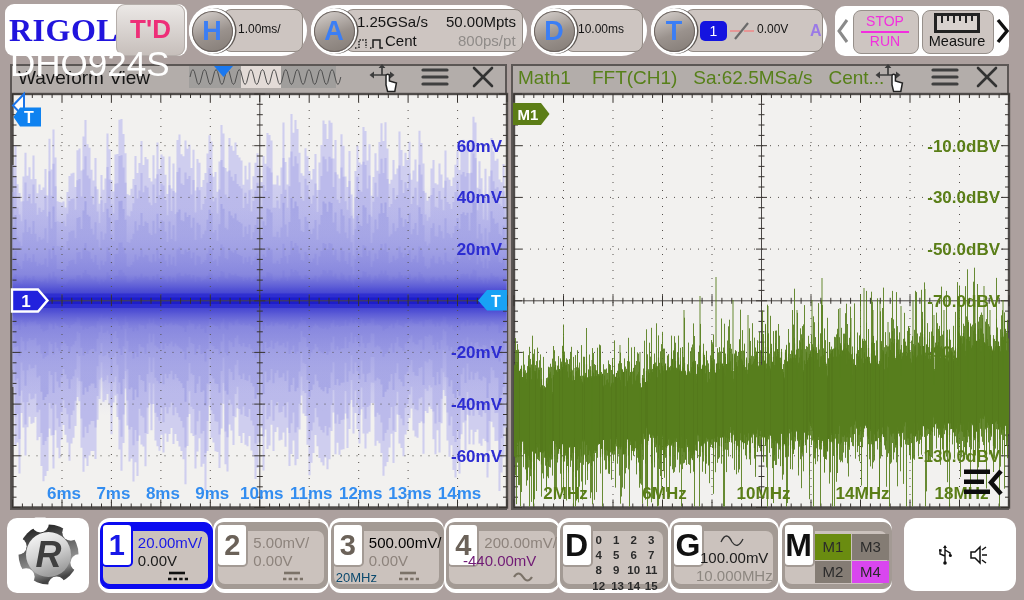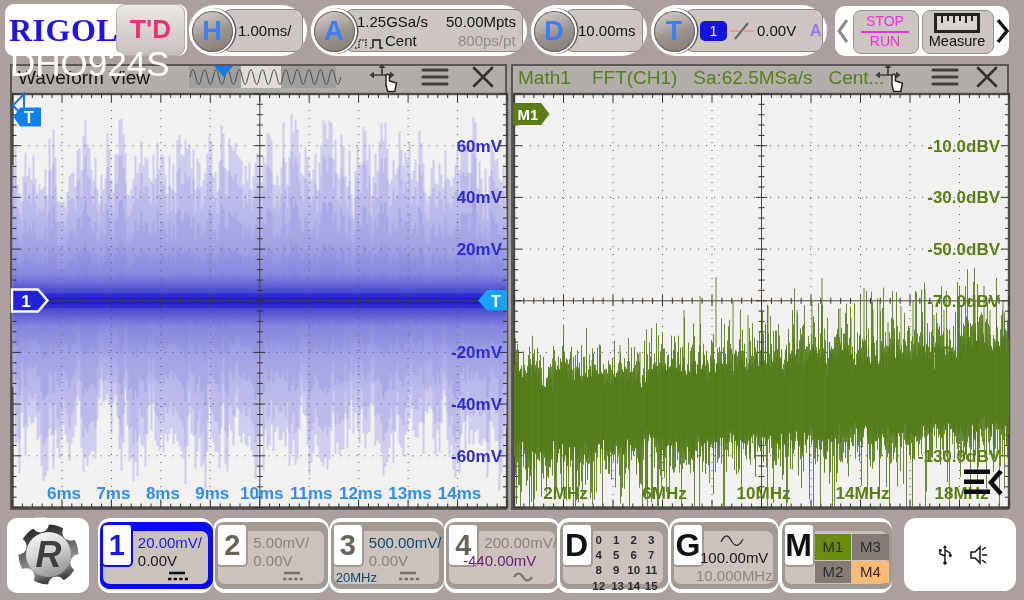--- a/index.html
+++ b/index.html
@@ -1,19 +1,19 @@
 <!DOCTYPE html>
 <html><head><meta charset="utf-8"><style>
 html,body{margin:0;padding:0}
 body{width:1024px;height:600px;overflow:hidden;background:#aca09e;font-family:"Liberation Sans",sans-serif;position:relative}
 .pill{position:absolute;top:5px;height:51px;background:#fff;border-radius:26px}
 .tpan{position:absolute;top:9px;height:43px;background:#cdc5c1;border:1px solid #938b85;border-radius:8px;box-sizing:border-box}
 .ccut{position:absolute;top:8px;width:46px;height:46px;background:#fff;border-radius:50%;box-shadow:1.5px 0 0 #5f5955}
 .cbtn{position:absolute;top:10.5px;width:41px;height:41px;border-radius:50%;background:linear-gradient(160deg,#cfc9c5 10%,#9a928d 55%,#837b75);box-shadow:inset 0 0 0 1px #6b635f;color:#3b7ef5;font-size:27px;font-weight:bold;text-align:center;line-height:41px}
-.tbt{position:absolute;font-size:15px;color:#141414;white-space:pre}
+.tbt{position:absolute;font-size:12px;color:#141414;white-space:pre}
 .rigol{position:absolute;left:9px;top:12px;font-family:"Liberation Serif",serif;font-size:32px;font-weight:bold;color:#2114dd;letter-spacing:0.5px}
 .dho{position:absolute;left:10px;top:44px;font-size:35px;color:#fff;z-index:30}
 .panel{position:absolute;top:64px;height:446px;background:#b3adaa;border:2px solid #5c5755;box-sizing:border-box}
 .phead{position:absolute;top:64px;height:28px;line-height:27px;font-size:19px;color:#151515;z-index:5}
 .dot{stroke:#55504c;stroke-width:1;stroke-dasharray:1 7}
 .sol{stroke:#4a4745;stroke-width:1}
 .tick{stroke:#37332f;stroke-width:1;fill:none}
 .mvl,.msl{font:bold 17px "Liberation Sans"}
 .mvl{fill:#2d2dd2;text-anchor:end}
 .msl{fill:#338df0;text-anchor:middle}
@@ -297,21 +297,21 @@
 <div class="chv1" style="left:253.3px;color:#8d837c">5.00mV/</div>
 <div class="chv2" style="left:253.3px;color:#8d837c">0.00V</div>
 <svg class="chic" style="left:281.3px" width="22" height="12" viewBox="0 0 22 12">
     <path d="M3 3h16" stroke="#7b7268" stroke-width="2.6"></path>
     <path d="M2 9h20" stroke="#7b7268" stroke-width="2.6" stroke-dasharray="3.4 2.2"></path>
   </svg>
 <div class="tile" style="left:328.5px;width:115.5px"></div>
 <div class="chbtn" style="left:330.8px;border-color:#a39a94;background:#a39a94"></div>
 <div class="chinner" style="left:333.8px"></div>
 <div class="chbox" style="left:331.8px;border-color:#a39a94;color:#6b6259">3</div>
-<div class="chv1" style="left:368.8px;color:#0c4a6e">500.00mV/</div>
+<div class="chv1" style="left:368.8px;color:#000000">500.00mV/</div>
 <div class="chv2" style="left:368.8px;color:#8d837c">0.00V</div>
 <div class="chsub" style="left:335.8px">20MHz</div>
 <svg class="chic" style="left:396.8px" width="22" height="12" viewBox="0 0 22 12">
     <path d="M3 3h16" stroke="#7b7268" stroke-width="2.6"></path>
     <path d="M2 9h20" stroke="#7b7268" stroke-width="2.6" stroke-dasharray="3.4 2.2"></path>
   </svg>
 <div class="tile" style="left:444.0px;width:115.5px"></div>
 <div class="chbtn" style="left:446.3px;border-color:#a39a94;background:#a39a94"></div>
 <div class="chinner" style="left:449.3px"></div>
 <div class="chbox" style="left:447.3px;border-color:#a39a94;color:#6b6259">4</div>
@@ -363,21 +363,21 @@
   </svg>
 <div style="position:absolute;left:700px;top:549px;width:68px;font-size:15px;color:#1b1b1b;text-align:center">100.00mV</div>
 <div style="position:absolute;left:696px;top:567px;width:76px;font-size:15px;color:#8d8780;text-align:center">10.000MHz</div>
 <div class="tile" style="left:779.2px;width:113px"></div>
 <div class="chbtn" style="left:781.5px;width:108.5px;border-color:#a39a94;background:#a39a94"></div>
 <div class="chinner" style="left:784.5px;width:102.5px"></div>
 <div class="chbox" style="left:782.5px;color:#111;border-color:#a39a94;font-size:32px">M</div>
 <div style="position:absolute;left:814.7px;top:534.2px;width:36.5px;height:25.4px;background:#6a8c10;color:#2b2b2b;font-size:15px;text-align:center;line-height:25px">M1</div>
 <div style="position:absolute;left:852.2px;top:534.2px;width:36.5px;height:25.4px;background:#847c74;color:#2b2b2b;font-size:15px;text-align:center;line-height:25px">M3</div>
 <div style="position:absolute;left:814.7px;top:560.6px;width:36.5px;height:22px;background:#847c74;color:#2b2b2b;font-size:15px;text-align:center;line-height:22px">M2</div>
-<div style="position:absolute;left:852.2px;top:560.6px;width:36.5px;height:22px;background:#fdba74;color:#2b2b2b;font-size:15px;text-align:center;line-height:22px">M4</div>
+<div style="position:absolute;left:852.2px;top:560.6px;width:36.5px;height:22px;background:#d946ef;color:#2b2b2b;font-size:15px;text-align:center;line-height:22px">M4</div>
 <div class="tile" style="left:904px;top:518px;width:112px;height:73px;border-radius:12px"></div>
 <svg style="position:absolute;left:938px;top:544px" width="50" height="22" viewBox="0 0 50 22">
   <g stroke="#111" stroke-width="1.4" fill="none">
     <path d="M7 2v16M7 6l5 3v2M7 12l-5-2V8"></path>
   </g>
   <path d="M7 1l-2 3h4z" fill="#111"></path>
   <circle cx="7" cy="19" r="1.8" fill="#111"></circle>
   <circle cx="12.4" cy="11.5" r="1.5" fill="#111"></circle>
   <rect x="1" y="5.2" width="2.6" height="2.6" fill="#111"></rect>
   <g stroke="#111" stroke-width="1.5" fill="none">

